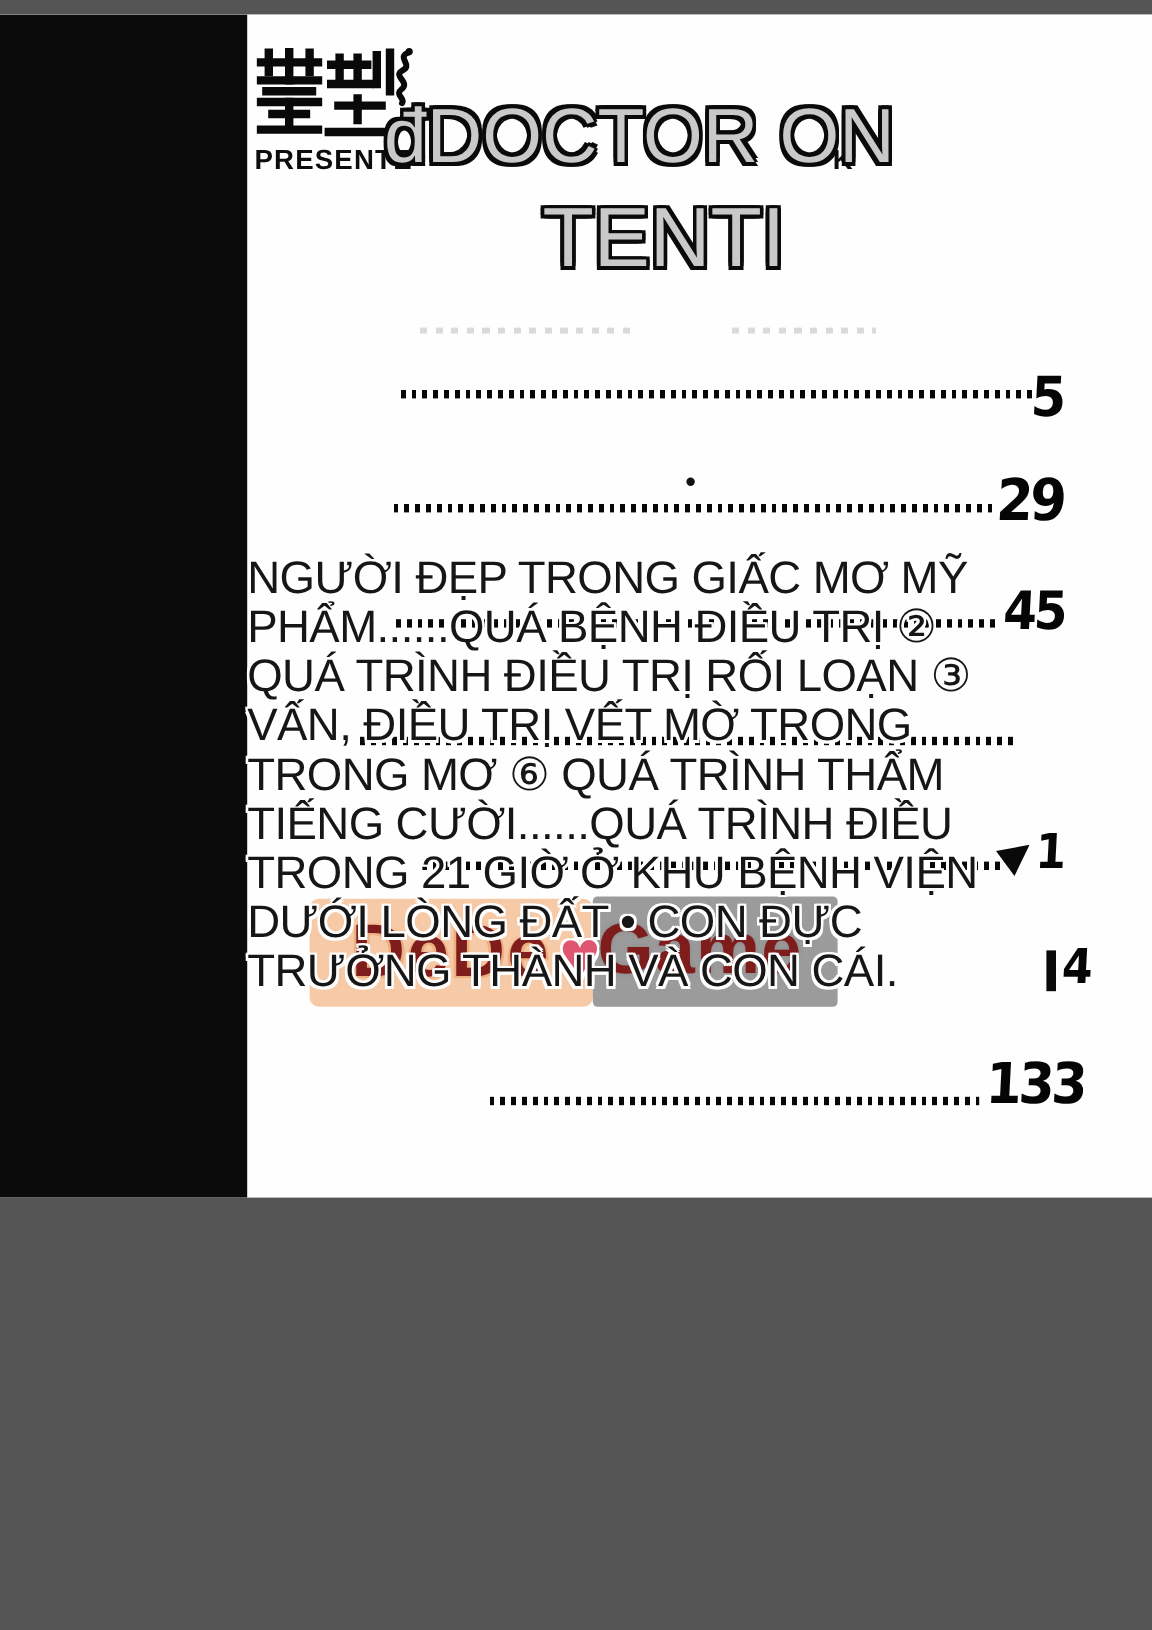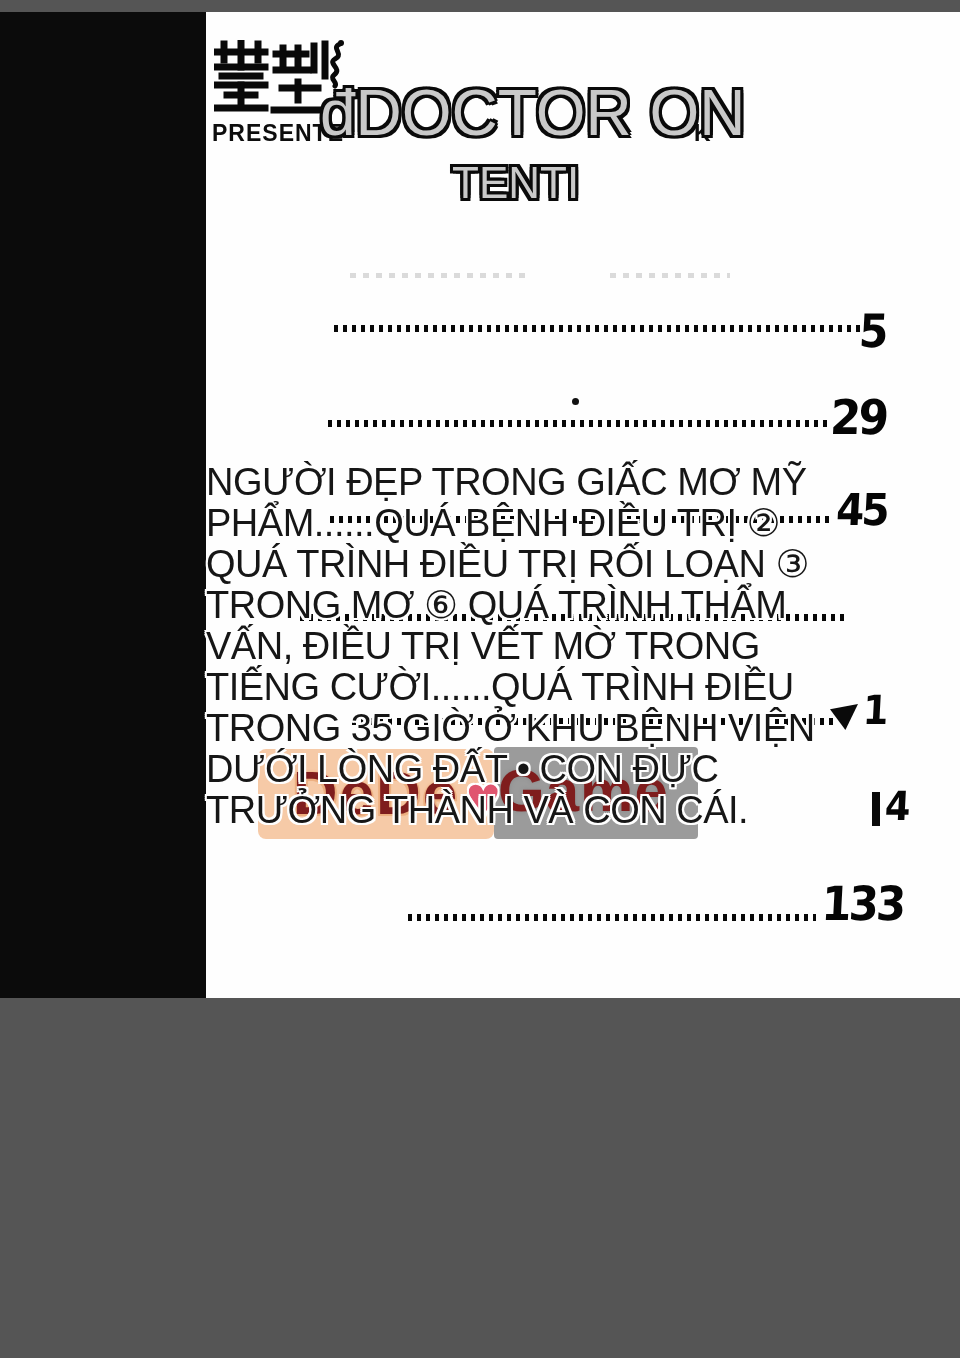--- a/index.html
+++ b/index.html
@@ -22,21 +22,21 @@
   .presented.left{left:212px;}
   .presented.right{left:694px;}
 
   
   .overlay-title{
     color:#c9c9c9;font-weight:400;z-index:3;white-space:nowrap;
     text-shadow:-3px -3px 0 #0a0a0a,3px -3px 0 #0a0a0a,-3px 3px 0 #0a0a0a,3px 3px 0 #0a0a0a,
                  0 -3px 0 #0a0a0a,0 3px 0 #0a0a0a,-3px 0 0 #0a0a0a,3px 0 0 #0a0a0a;
   }
   .title1{left:320px;top:64px;font-size:64px;}
-  .title2{left:452px;top:146px;font-size:44px;}
+  .title2{left:452px;top:146px;font-size:70px;}
 
   
   .banner{
     left:206px;top:138px;width:664px;height:116px;background:#0a0a0a;
     border-radius:0 58px 58px 0;z-index:2;
   }
   .banner-text{
     position:absolute;left:10px;top:50%;transform:translateY(-52%) scaleY(1.06);
     font-family:"DejaVu Sans", sans-serif;font-weight:800;font-size:112px;
     letter-spacing:-7px;color:#ffffff;white-space:nowrap;line-height:1;
@@ -162,23 +162,23 @@
     <div class="wm-left-text">DeDe</div>
   </div>
   <div class="abs wm-right"></div>
   <div class="abs wm-game">Game</div>
   <div class="abs heart">♥</div>
 
   <div class="abs bodyblock">
     <div class="bline">NGƯỜI ĐẸP TRONG GIẤC MƠ MỸ</div>
     <div class="bline">PHẨM......QUÁ BỆNH ĐIỀU TRỊ ②</div>
     <div class="bline">QUÁ TRÌNH ĐIỀU TRỊ RỐI LOẠN ③</div>
+    <div class="bline">VẤN, ĐIỀU TRỊ VẾT MỜ TRONG</div>
     <div class="bline">TRONG MƠ ⑥ QUÁ TRÌNH THẨM</div>
-    <div class="bline">VẤN, ĐIỀU TRỊ VẾT MỜ TRONG</div>
     <div class="bline">TIẾNG CƯỜI......QUÁ TRÌNH ĐIỀU</div>
-    <div class="bline">TRONG 35 GIỜ Ở KHU BỆNH VIỆN</div>
+    <div class="bline">TRONG 21 GIỜ Ở KHU BỆNH VIỆN</div>
     <div class="bline">DƯỚI LÒNG ĐẤT • CON ĐỰC</div>
     <div class="bline">TRƯỞNG THÀNH VÀ CON CÁI.</div>
   </div>
 
   <div class="abs smudge" style="left:300px;top:1344px;width:470px;height:7px;"></div>
 
 </div>
 
 </body></html>

